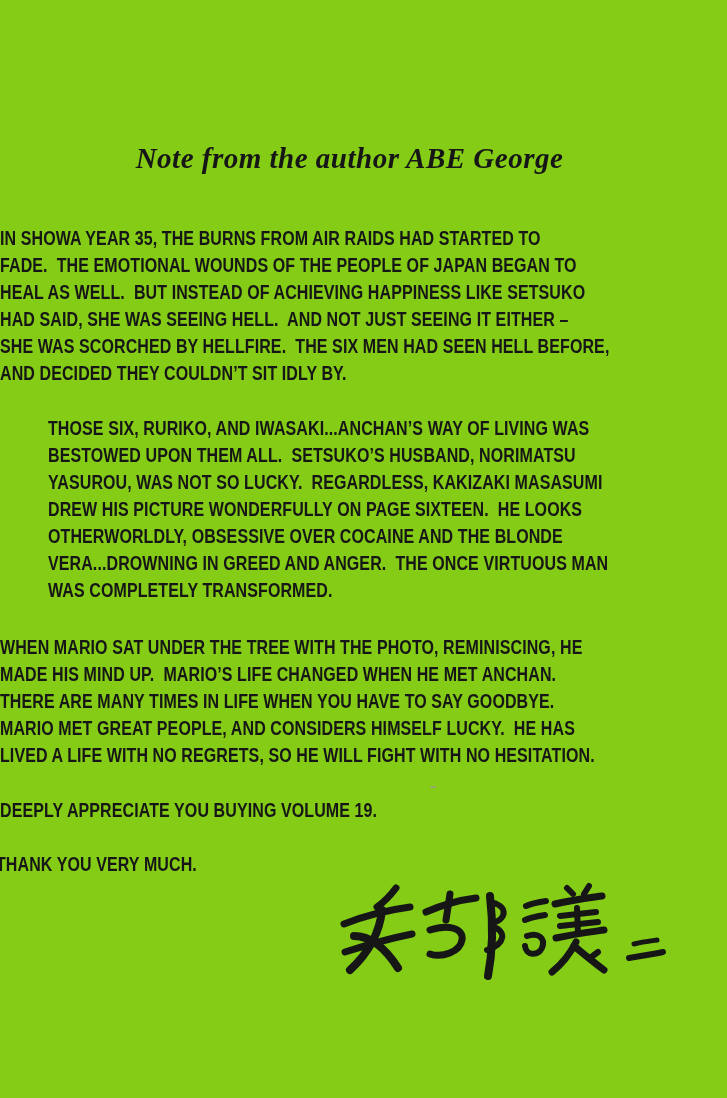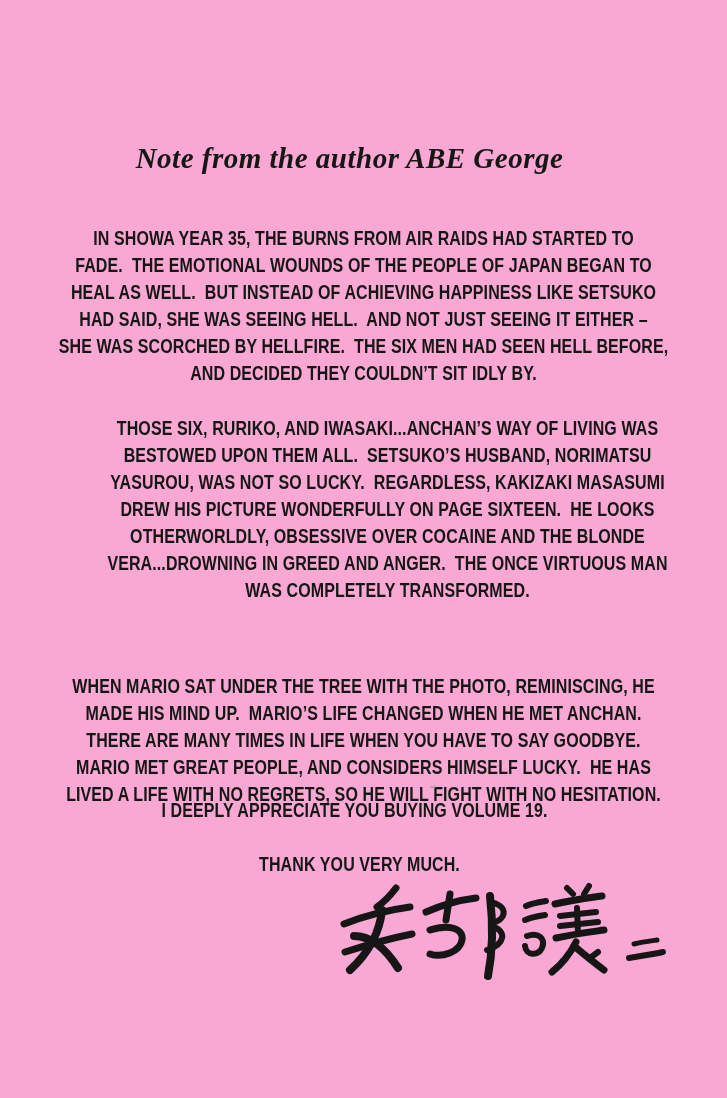--- a/index.html
+++ b/index.html
@@ -1,51 +1,50 @@
 <!DOCTYPE html>
 <html style="--ink: #161616;"><head>
 <meta charset="utf-8">
 <style>
   html,body{margin:0;padding:0;background:#e8e8e8;}
   .page{
     position:relative;
     width:727px;height:1098px;
     margin:0 auto;
-    background:#f9a8d4;
+    background:#84cc16;
     overflow:hidden;
     color:var(--ink,#161616);
   }
   .title{
     position:absolute;
     top:142px;left:0;right:0;
     text-align:center;
     transform:translateX(-14px);
     font-family:"Liberation Serif", serif;
     font-style:italic;
     font-weight:600;
     font-size:29px;
     letter-spacing:0.5px;
   }
   .para{
     position:absolute;
     left:0;right:0;
-    text-align:center;
     font-family:"Liberation Sans", sans-serif;
     font-weight:bold;
     font-size:16px;
   }
   .para .line{
     white-space:pre;
     line-height:27px;
     transform:scaleY(1.32);
     letter-spacing:0.1px;
   }
   .p1{top:224px;}
   .p2{top:414px;margin-left:48px;}
-  .p3{top:633px;margin-top:39px;}
+  .p3{top:633px;}
   .p4{top:796px;transform:translateX(-9px);}
   .p5{top:850px;transform:translateX(-4px);}
   .stray-mark{
     position:absolute;
     top:786px;left:430px;
     width:6px;height:2px;
     background:#9a9a9a;
     border-radius:2px;
     opacity:.7;
   }

